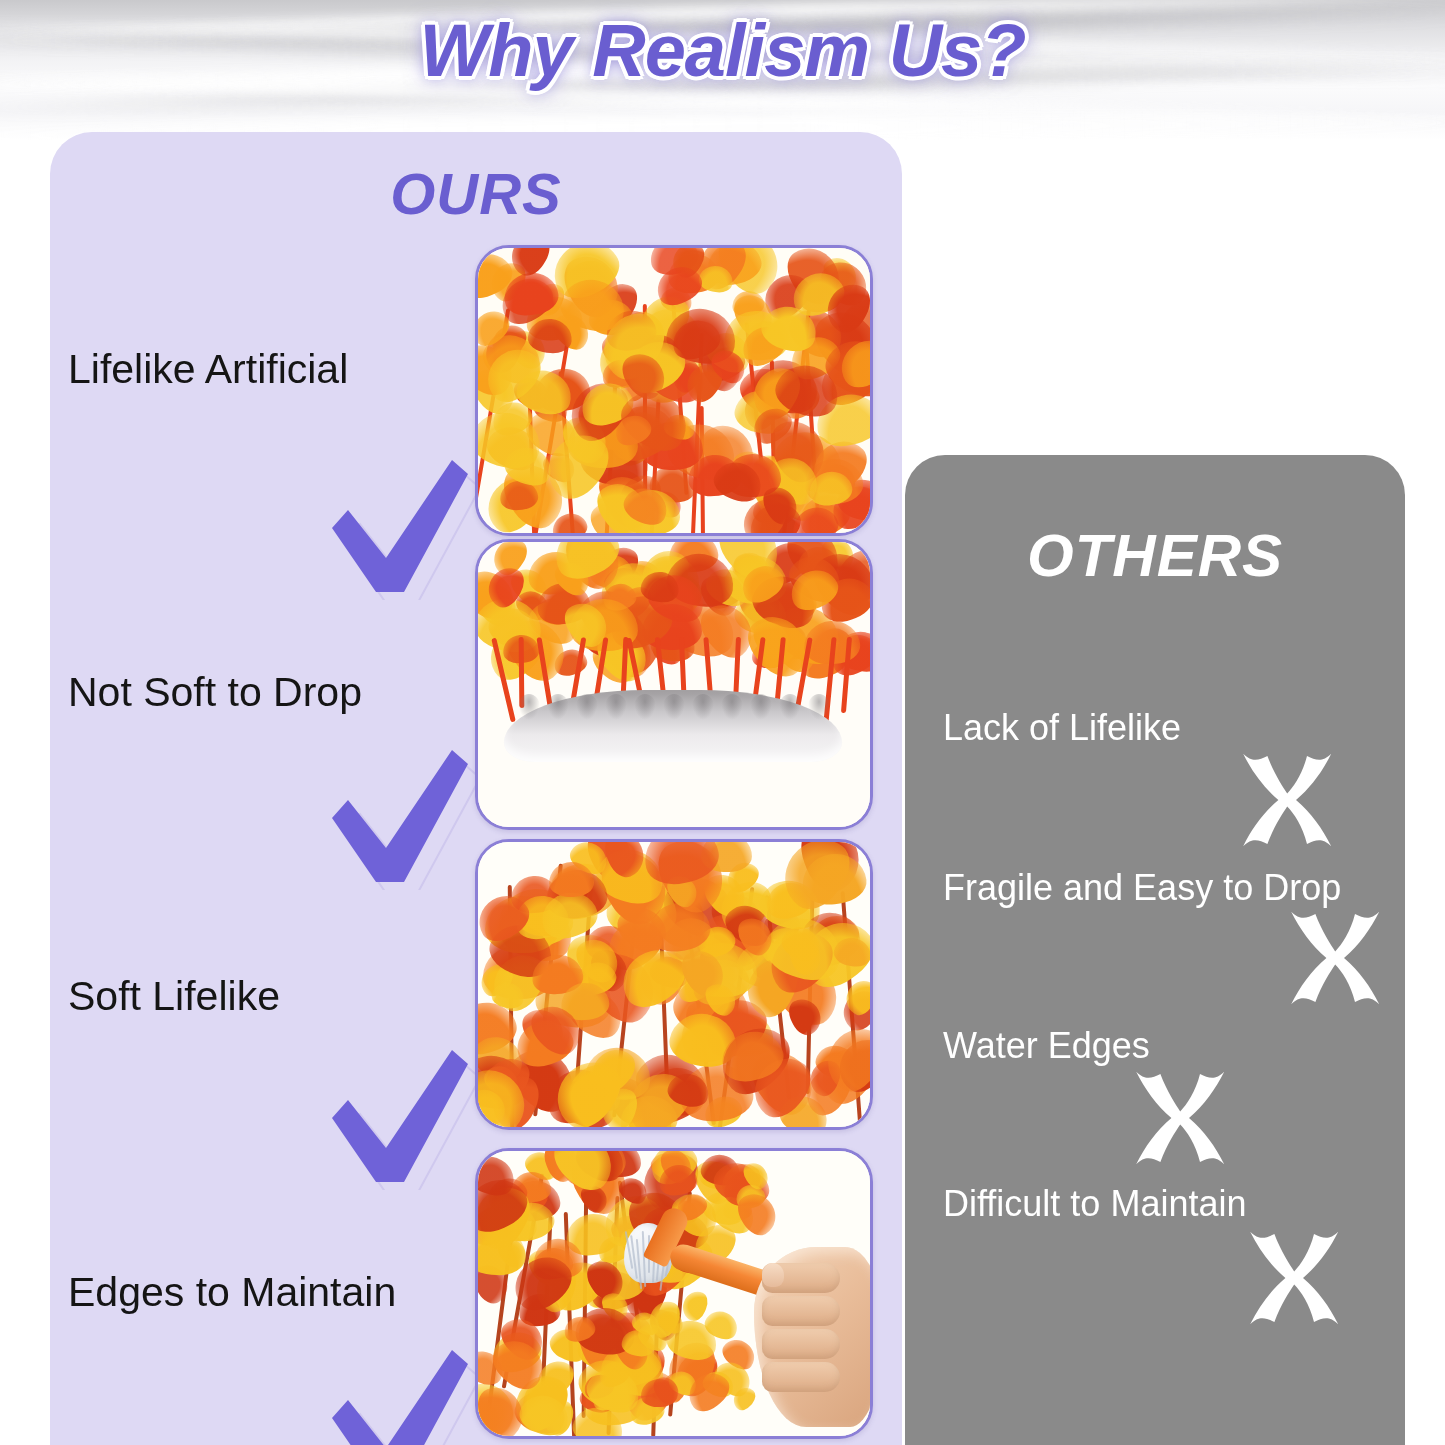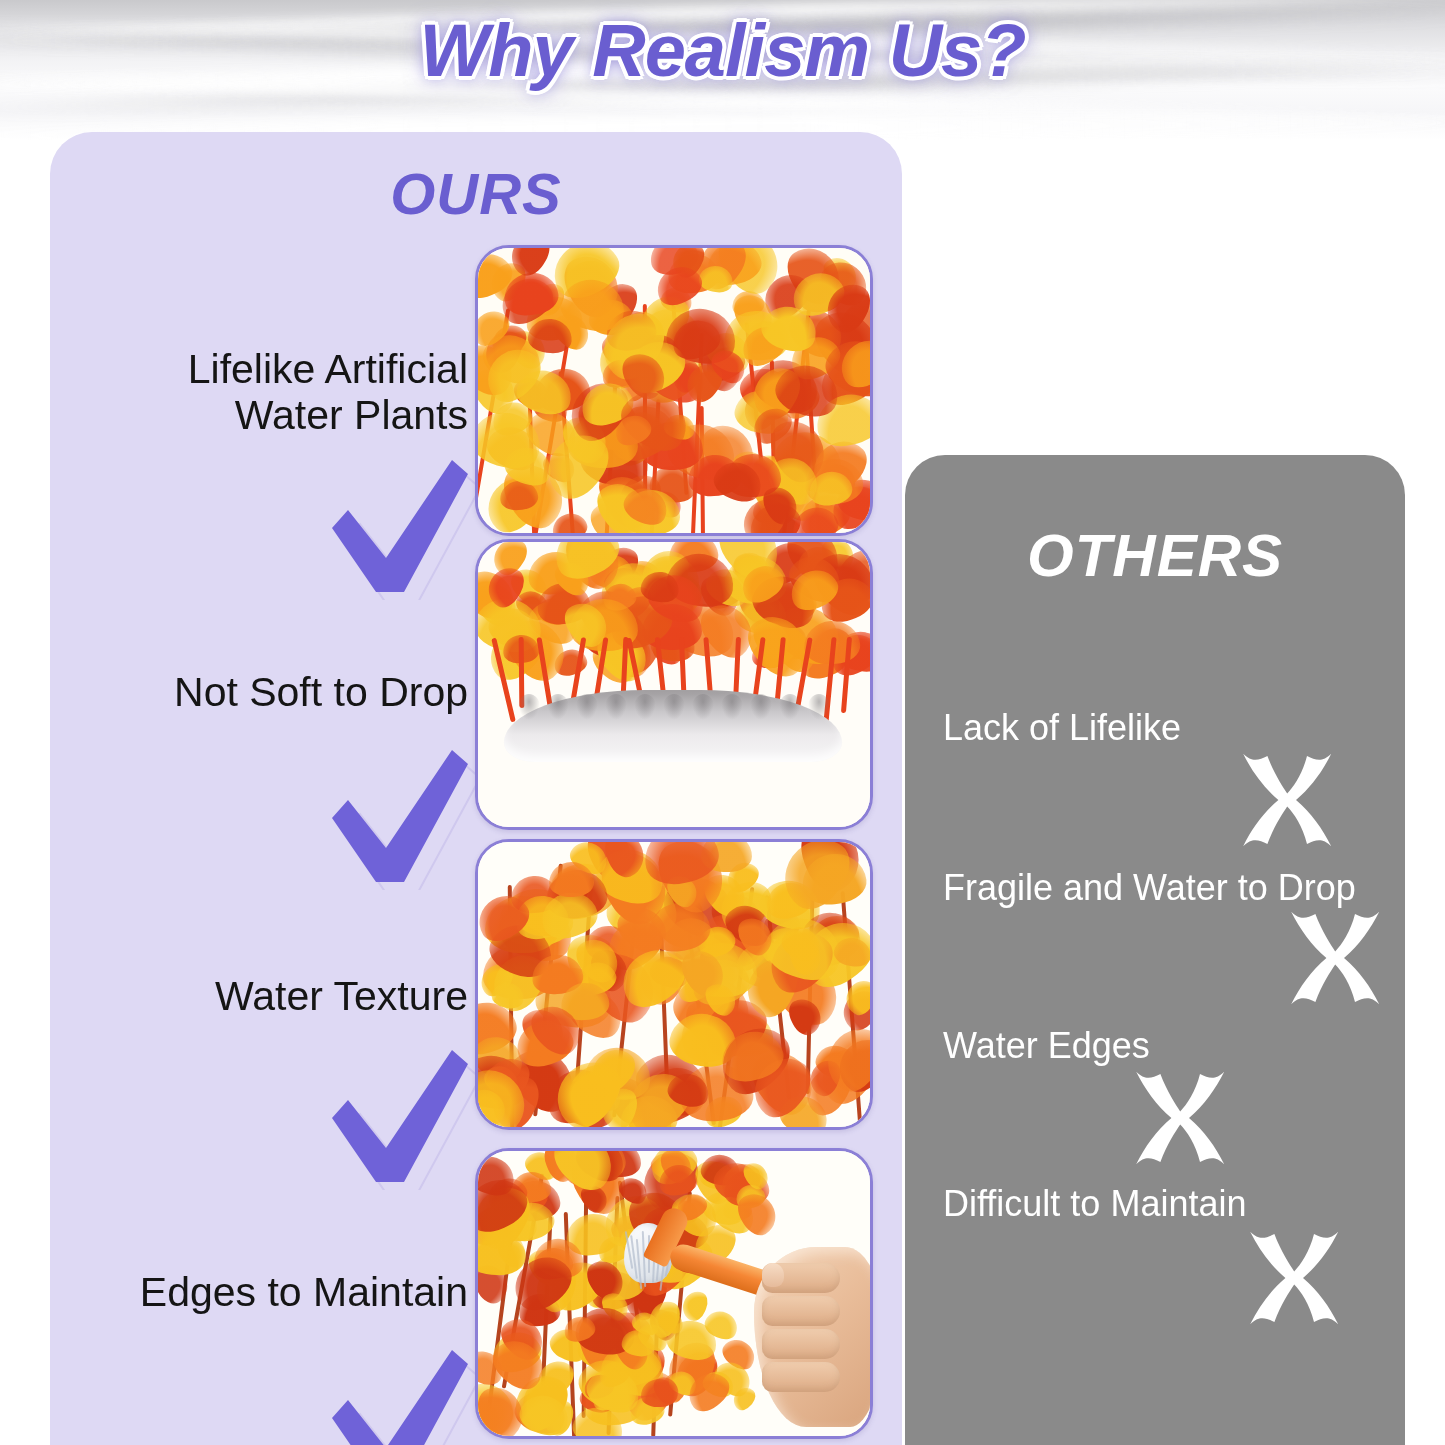--- a/index.html
+++ b/index.html
@@ -61,21 +61,21 @@
   #ours-heading{
     position:absolute;left:0;top:28px;width:852px;
     text-align:center;
     font-size:58px;font-weight:bold;font-style:italic;
     color:#6a5ed0;letter-spacing:1px;
   }
 
   .ours-row{position:absolute;left:0;width:852px;}
   .ours-label{
     position:absolute;left:18px;width:400px;
-    text-align:right;
+    text-align:left;
     color:#151515;
     font-size:41px;line-height:1.12;
     font-weight:normal;
   }
   .ours-label.two-line{font-size:41px;}
 
   
   .check-wrap{position:absolute;width:170px;height:150px;}
   .check-wrap svg{position:absolute;left:0;top:0;}
 
@@ -131,21 +131,20 @@
   <div class="wave w5"></div>
 </div>
 <div id="page-title">Why Realism Us?</div>
 
 <div id="ours-panel">
   <div id="ours-heading">OURS</div>
 
   <div class="ours-row" style="top:0;">
     <div class="ours-label two-line" style="top:215px;">
       <div>Lifelike Artificial</div>
-      <div>Water Plants</div>
     </div>
     <div class="check-wrap" style="left:262px;top:318px;">
       <svg width="170" height="150" viewBox="0 0 170 150">
         <path d="M20 78 L36 60 L74 108 L140 10 L156 24 L92 142 L64 142 Z" fill="none" stroke="#cfc8ee" stroke-width="2" transform="translate(12,14)"></path>
         <path d="M20 78 L36 60 L74 108 L140 10 L156 24 L92 142 L64 142 Z" fill="#6f62d8"></path>
       </svg>
     </div>
     <div class="photo" style="left:425px;top:113px;width:392px;height:285px;">
       <div class="inner" id="ph1" style="background: rgb(255, 253, 246);">
           <div class="stem" style="left: 216.542px; top: 84.848px; width: 4px; height: 220.813px; background: rgb(232, 67, 29); transform: rotate(2.52174deg);"></div>
@@ -445,21 +444,21 @@
           <div style="position: absolute; left: 243px; top: 152px; width: 22px; height: 26px; background: radial-gradient(at 50% 30%, rgba(125, 122, 125, 0.55), rgba(125, 122, 125, 0) 70%); border-radius: 50%;"></div>
           <div style="position: absolute; left: 272px; top: 152px; width: 22px; height: 26px; background: radial-gradient(at 50% 30%, rgba(125, 122, 125, 0.55), rgba(125, 122, 125, 0) 70%); border-radius: 50%;"></div>
           <div style="position: absolute; left: 301px; top: 152px; width: 22px; height: 26px; background: radial-gradient(at 50% 30%, rgba(125, 122, 125, 0.55), rgba(125, 122, 125, 0) 70%); border-radius: 50%;"></div>
           <div style="position: absolute; left: 330px; top: 152px; width: 22px; height: 26px; background: radial-gradient(at 50% 30%, rgba(125, 122, 125, 0.55), rgba(125, 122, 125, 0) 70%); border-radius: 50%;"></div>
         </div>
     </div>
   </div>
 
   <div class="ours-row" style="top:0;">
     <div class="ours-label" style="top:842px;">
-      <div>Water Texture</div>
+      <div>Soft Lifelike</div>
     </div>
     <div class="check-wrap" style="left:262px;top:908px;">
       <svg width="170" height="150" viewBox="0 0 170 150">
         <path d="M20 78 L36 60 L74 108 L140 10 L156 24 L92 142 L64 142 Z" fill="none" stroke="#cfc8ee" stroke-width="2" transform="translate(12,14)"></path>
         <path d="M20 78 L36 60 L74 108 L140 10 L156 24 L92 142 L64 142 Z" fill="#6f62d8"></path>
       </svg>
     </div>
     <div class="photo" style="left:425px;top:707px;width:392px;height:285px;">
       <div class="inner" id="ph3" style="background: rgb(255, 254, 249);">
           <div class="stem" style="left: 31.2907px; top: 43.0586px; width: 4px; height: 242.78px; background: rgb(184, 68, 31); transform: rotate(-0.592326deg);"></div>
@@ -797,21 +796,21 @@
   <div class="other-row">
     <div class="other-label" style="left:38px;top:252px;">Lack of Lifelike</div>
     <div class="x-wrap" style="left:325px;top:290px;">
       <svg width="110" height="110" viewBox="0 0 100 100">
         <path d="M12 8 C20 16 26 14 34 10 C40 26 48 38 52 44 C58 38 66 26 70 10 C78 14 84 16 92 8 C84 24 74 38 60 50 C74 62 84 76 92 92 C84 84 78 86 70 90 C66 74 58 62 52 56 C48 62 40 74 34 90 C26 86 20 84 12 92 C20 76 30 62 44 50 C30 38 20 24 12 8 Z" fill="#ffffff"></path>
       </svg>
     </div>
   </div>
 
   <div class="other-row">
-    <div class="other-label" style="left:38px;top:412px;">Fragile and Water to Drop</div>
+    <div class="other-label" style="left:38px;top:412px;">Fragile and Easy to Drop</div>
     <div class="x-wrap" style="left:373px;top:448px;">
       <svg width="110" height="110" viewBox="0 0 100 100">
         <path d="M12 8 C20 16 26 14 34 10 C40 26 48 38 52 44 C58 38 66 26 70 10 C78 14 84 16 92 8 C84 24 74 38 60 50 C74 62 84 76 92 92 C84 84 78 86 70 90 C66 74 58 62 52 56 C48 62 40 74 34 90 C26 86 20 84 12 92 C20 76 30 62 44 50 C30 38 20 24 12 8 Z" fill="#ffffff"></path>
       </svg>
     </div>
   </div>
 
   <div class="other-row">
     <div class="other-label" style="left:38px;top:570px;">Water Edges</div>
     <div class="x-wrap" style="left:218px;top:608px;">

